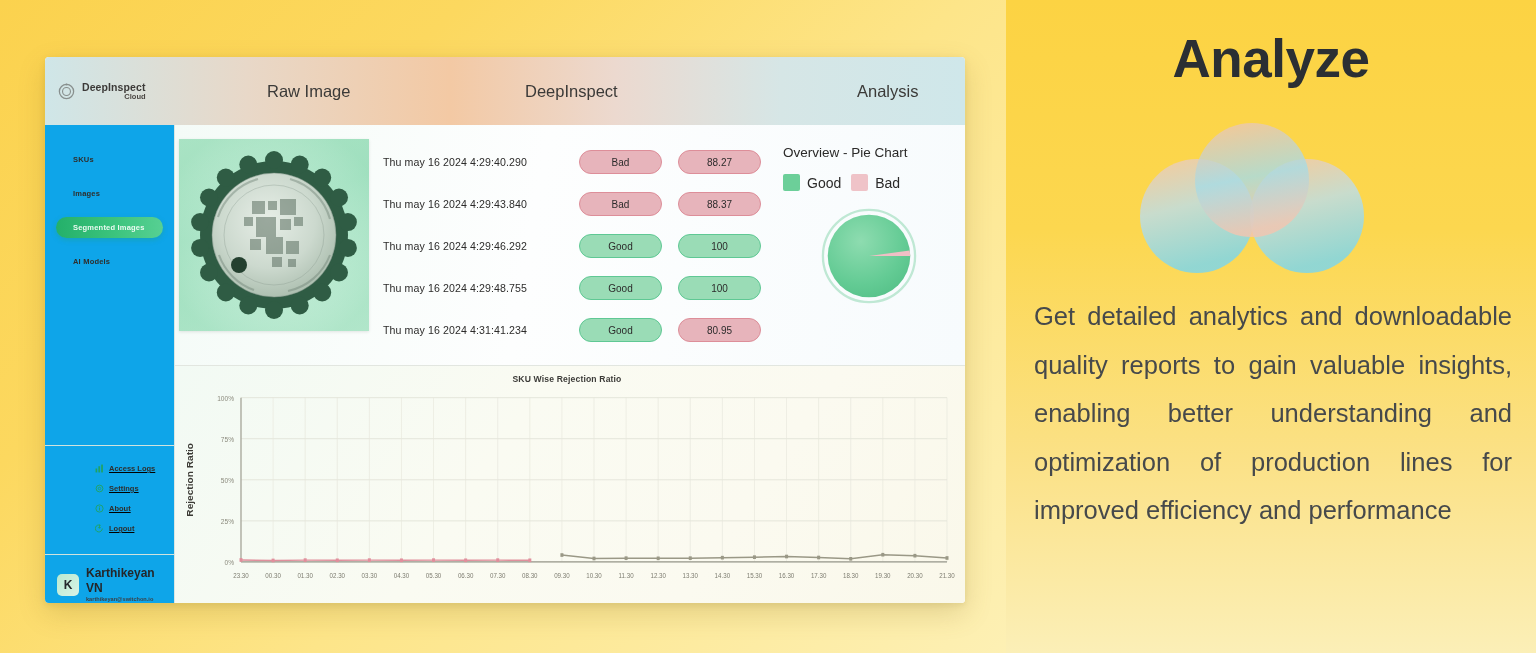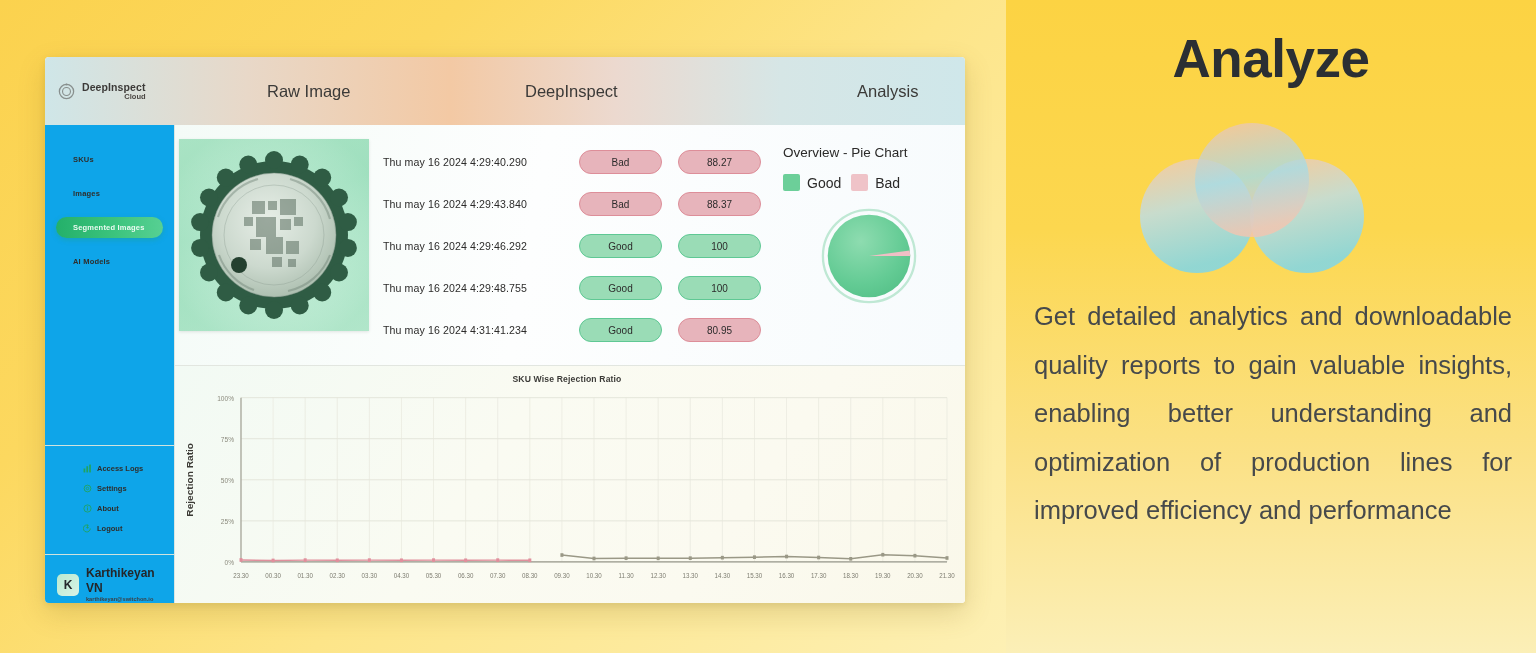--- a/index.html
+++ b/index.html
@@ -96,21 +96,21 @@
     background: linear-gradient(90deg, #24b06a 0%, #3cc47d 55%, #57d093 100%);
     color: #eafaf1;
     border-radius: 11px;
     margin: 0 11px 13px 11px;
     padding-left: 17px;
     box-shadow: 0 2px 5px rgba(40,160,100,.35);
   }
 
   .nav-divider { height: 1px; background: #cfe3de; margin: 0; }
 
-  .nav-secondary { padding: 18px 0 10px 0; }
+  .nav-secondary { padding: 18px 0 10px 12px; text-decoration: underline; }
   .nav-row {
     display: flex;
     align-items: center;
     gap: 5px;
     padding-left: 38px;
     margin-bottom: 11px;
     font-size: 7.5px;
     color: #2f2e2c;
     font-weight: 600;
   }

